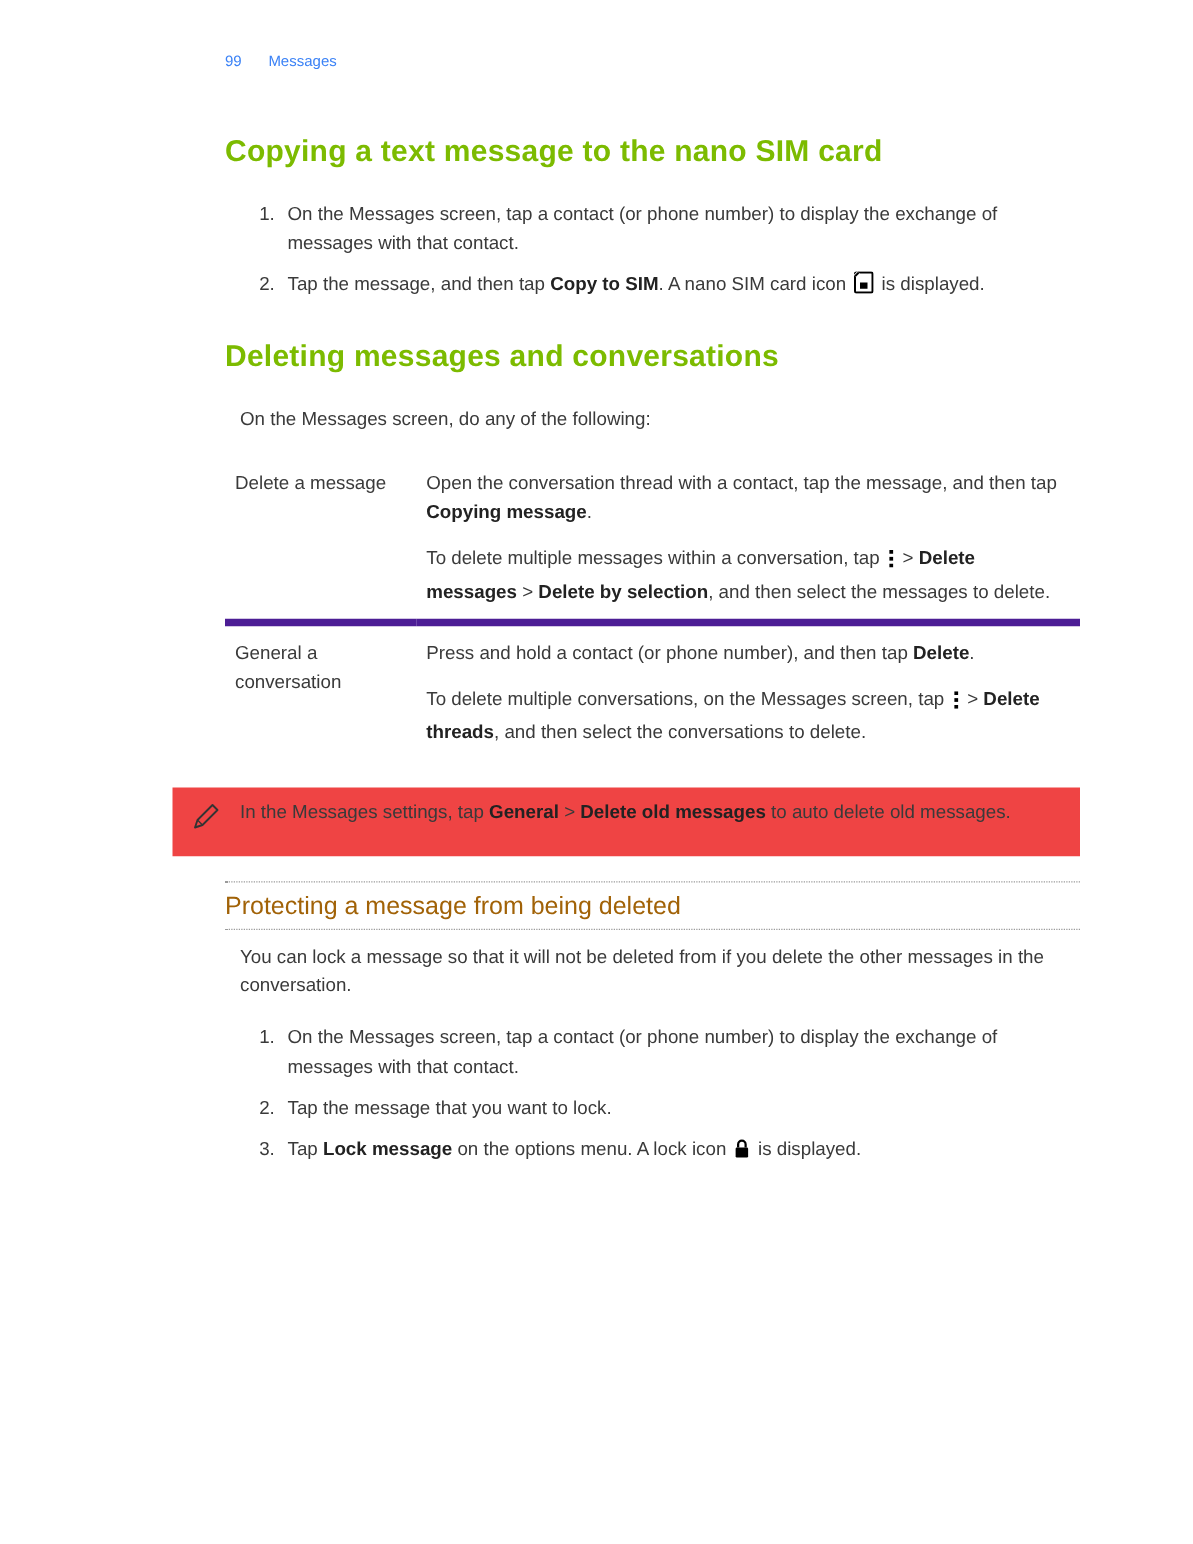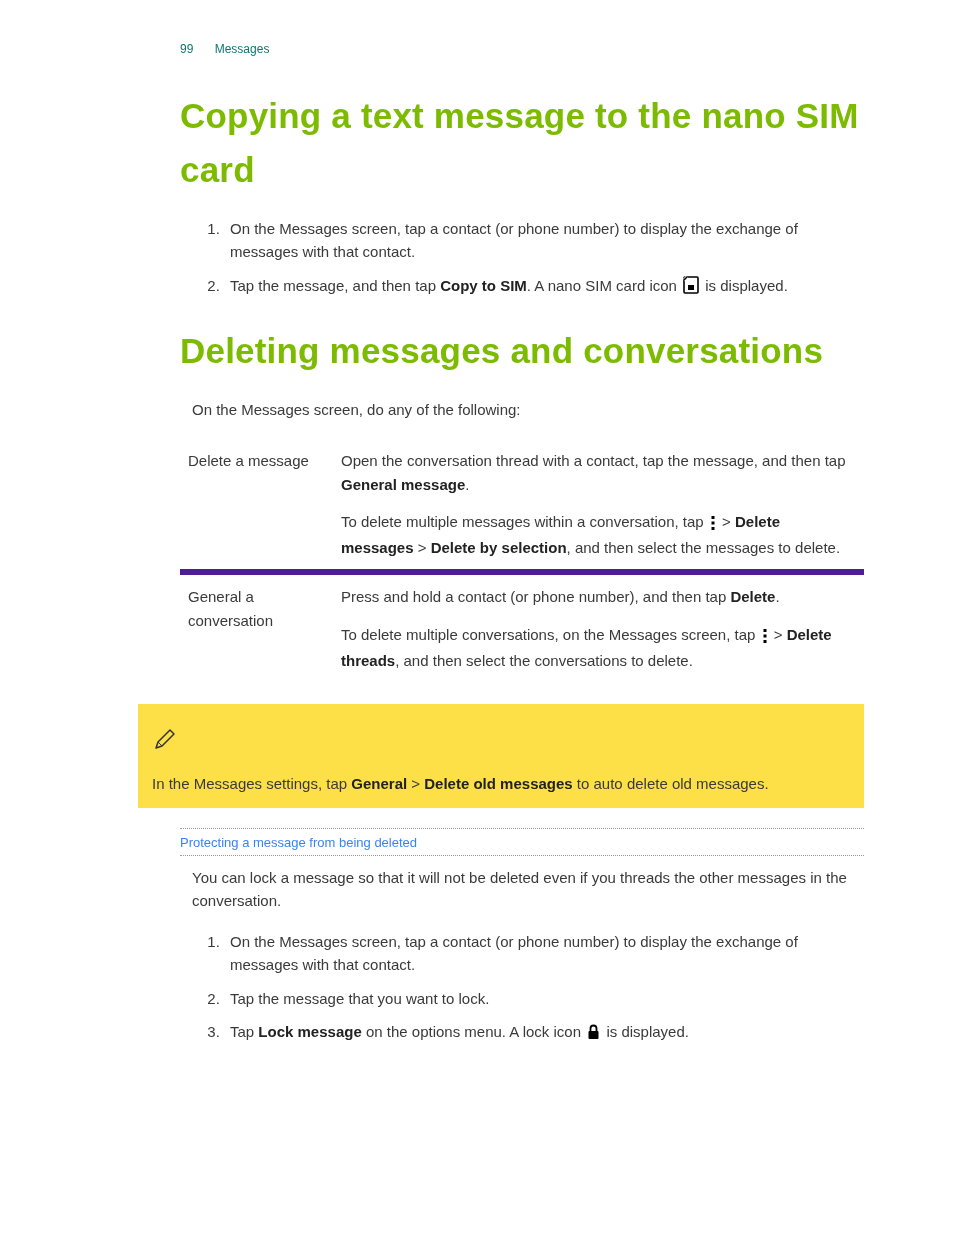--- a/index.html
+++ b/index.html
@@ -13,32 +13,32 @@
   }
   .page {
     width: 954px;
     min-height: 1235px;
     box-sizing: border-box;
     padding: 40px 90px 40px 90px;
     position: relative;
   }
   .header {
     font-size: 12px;
-    color: #0f766e;
-    margin-bottom: 30px;
+    color: #3b82f6;
+    margin-bottom: 44px;
     margin-left: 90px;
   }
   .header .pagenum { margin-right: 18px; }
   .content {
     margin-left: 90px;
   }
   h1 {
     color: #7cbb00;
     font-weight: 600;
-    font-size: 35px;
+    font-size: 24px;
     margin: 20px 0 20px 0;
     letter-spacing: 0.2px;
   }
   ol.steps {
     margin: 0 0 24px 0;
     padding-left: 44px;
   }
   ol.steps li {
     padding-left: 6px;
     margin-bottom: 10px;
@@ -64,42 +64,41 @@
   .tbl td.key {
     width: 135px;
     color: #3a3a3a;
   }
   .tbl tr:first-child td {
     border-bottom: 6px solid #4c1d95;
   }
   .tbl .subpara { margin-top: 14px; }
 
   .notebox {
-    background: #fde047;
+    background: #ef4444;
     margin-left: -42px;
-    padding: 20px 14px 12px 14px;
+    padding: 8px 14px 12px 14px;
     display: flex;
     align-items: flex-start;
     gap: 14px;
-    flex-direction: column;
   }
   .notebox .pen { flex: 0 0 24px; padding-top: 2px; }
   .notebox .txt { flex: 1; }
 
   .subhead-wrap {
     margin-top: 20px;
   }
   .dotline {
     border: none;
     border-top: 1.5px dotted #9a9a9a;
     margin: 0;
   }
   .subhead {
-    color: #3b82f6;
-    font-size: 13px;
+    color: #a16207;
+    font-size: 20px;
     margin: 4px 0 2px 0;
     font-weight: 500;
   }
 </style>
 </head>
 <body>
 
 <div class="page">
 
   <div class="header">
@@ -130,21 +129,21 @@
 
     <h1>Deleting messages and conversations</h1>
     <p class="intro">On the Messages screen, do any of the following:</p>
 
     <table class="tbl">
       <tbody>
           <tr>
         <td class="key">Delete a message</td>
         <td>
           <div>
-            <span>Open the conversation thread with a contact, tap the message, and then tap </span><span class="bold">General message</span><span>.</span>
+            <span>Open the conversation thread with a contact, tap the message, and then tap </span><span class="bold">Copying message</span><span>.</span>
           </div>
           <div class="subpara">
             <span>To delete multiple messages within a conversation, tap </span>
             <span class="icon-inline">
               <svg width="6" height="14" viewBox="0 0 6 14">
                     <rect x="1.5" y="0" width="3" height="3" fill="#000"></rect>
                     <rect x="1.5" y="5.5" width="3" height="3" fill="#000"></rect>
                     <rect x="1.5" y="11" width="3" height="3" fill="#000"></rect>
                   </svg>
             </span><span> &gt; </span><span class="bold">Delete messages</span><span> &gt; </span><span class="bold">Delete by selection</span><span>, and then select the messages to delete.</span>
@@ -183,21 +182,21 @@
         <span>In the Messages settings, tap </span><span class="bold">General</span><span> &gt; </span><span class="bold">Delete old messages</span><span> to auto delete old messages.</span>
       </div>
     </div>
 
     <div class="subhead-wrap">
       <hr class="dotline">
       <div class="subhead">Protecting a message from being deleted</div>
       <hr class="dotline">
     </div>
 
-    <p class="intro">You can lock a message so that it will not be deleted even if you threads the other messages in the conversation.</p>
+    <p class="intro">You can lock a message so that it will not be deleted from if you delete the other messages in the conversation.</p>
 
     <ol class="steps">
       <li>
         <span>On the Messages screen, tap a contact (or phone number) to display the exchange of messages with that contact.</span>
       </li>
       <li>
         <span>Tap the message that you want to lock.</span>
       </li>
       <li>
         <span>Tap </span><span class="bold">Lock message</span><span> on the options menu. A lock icon </span>

